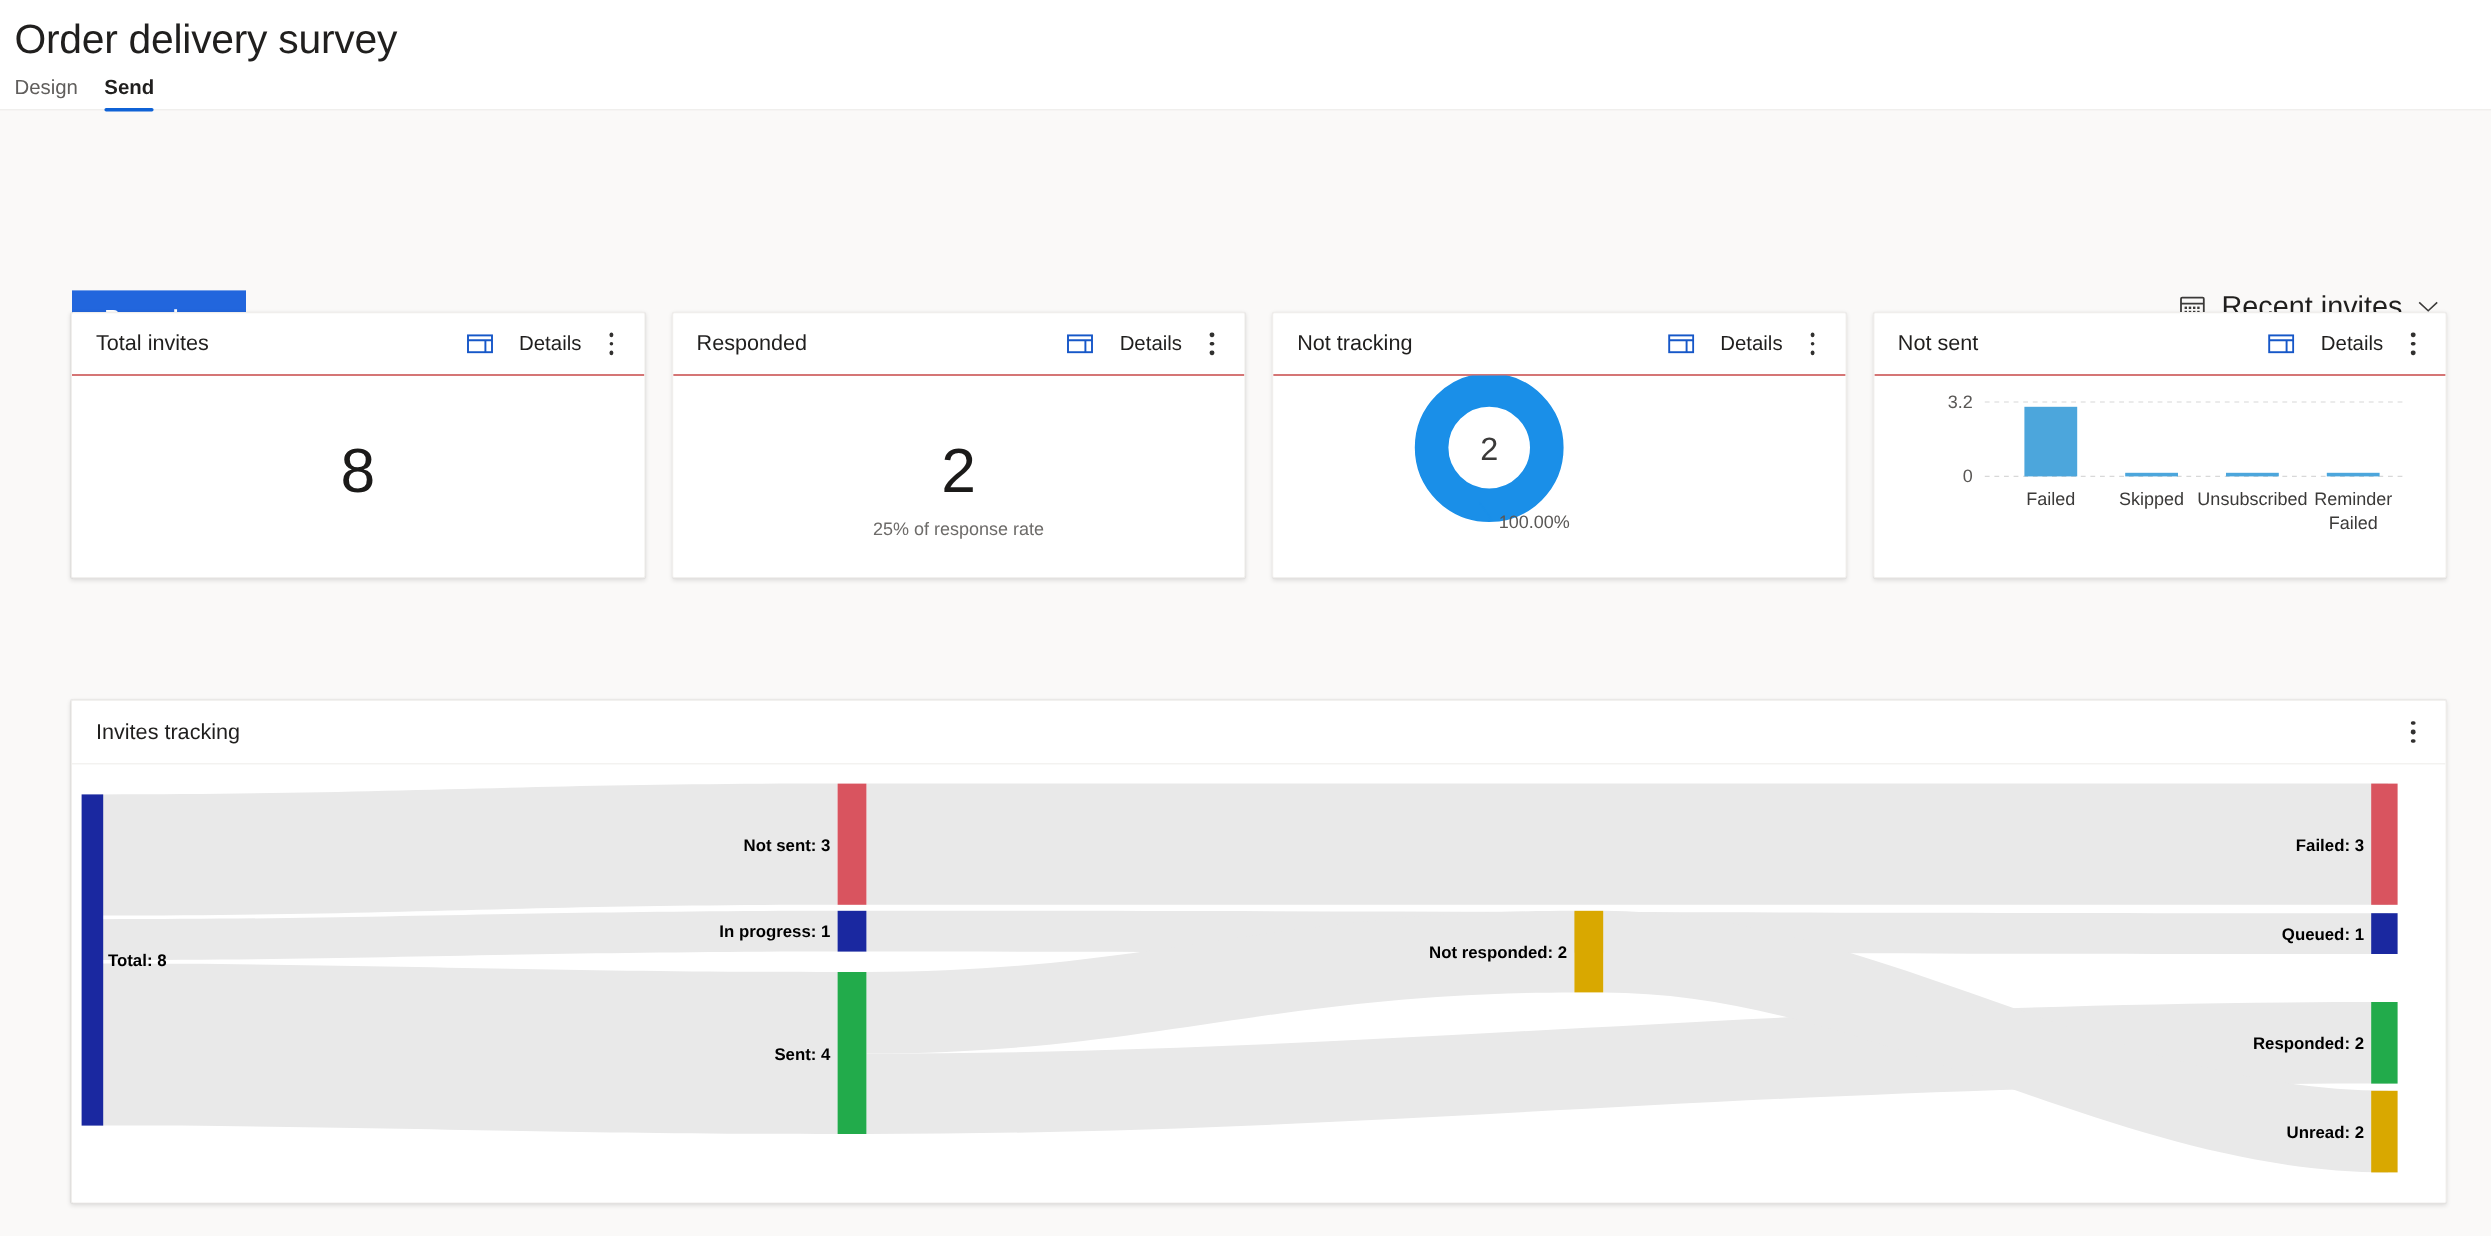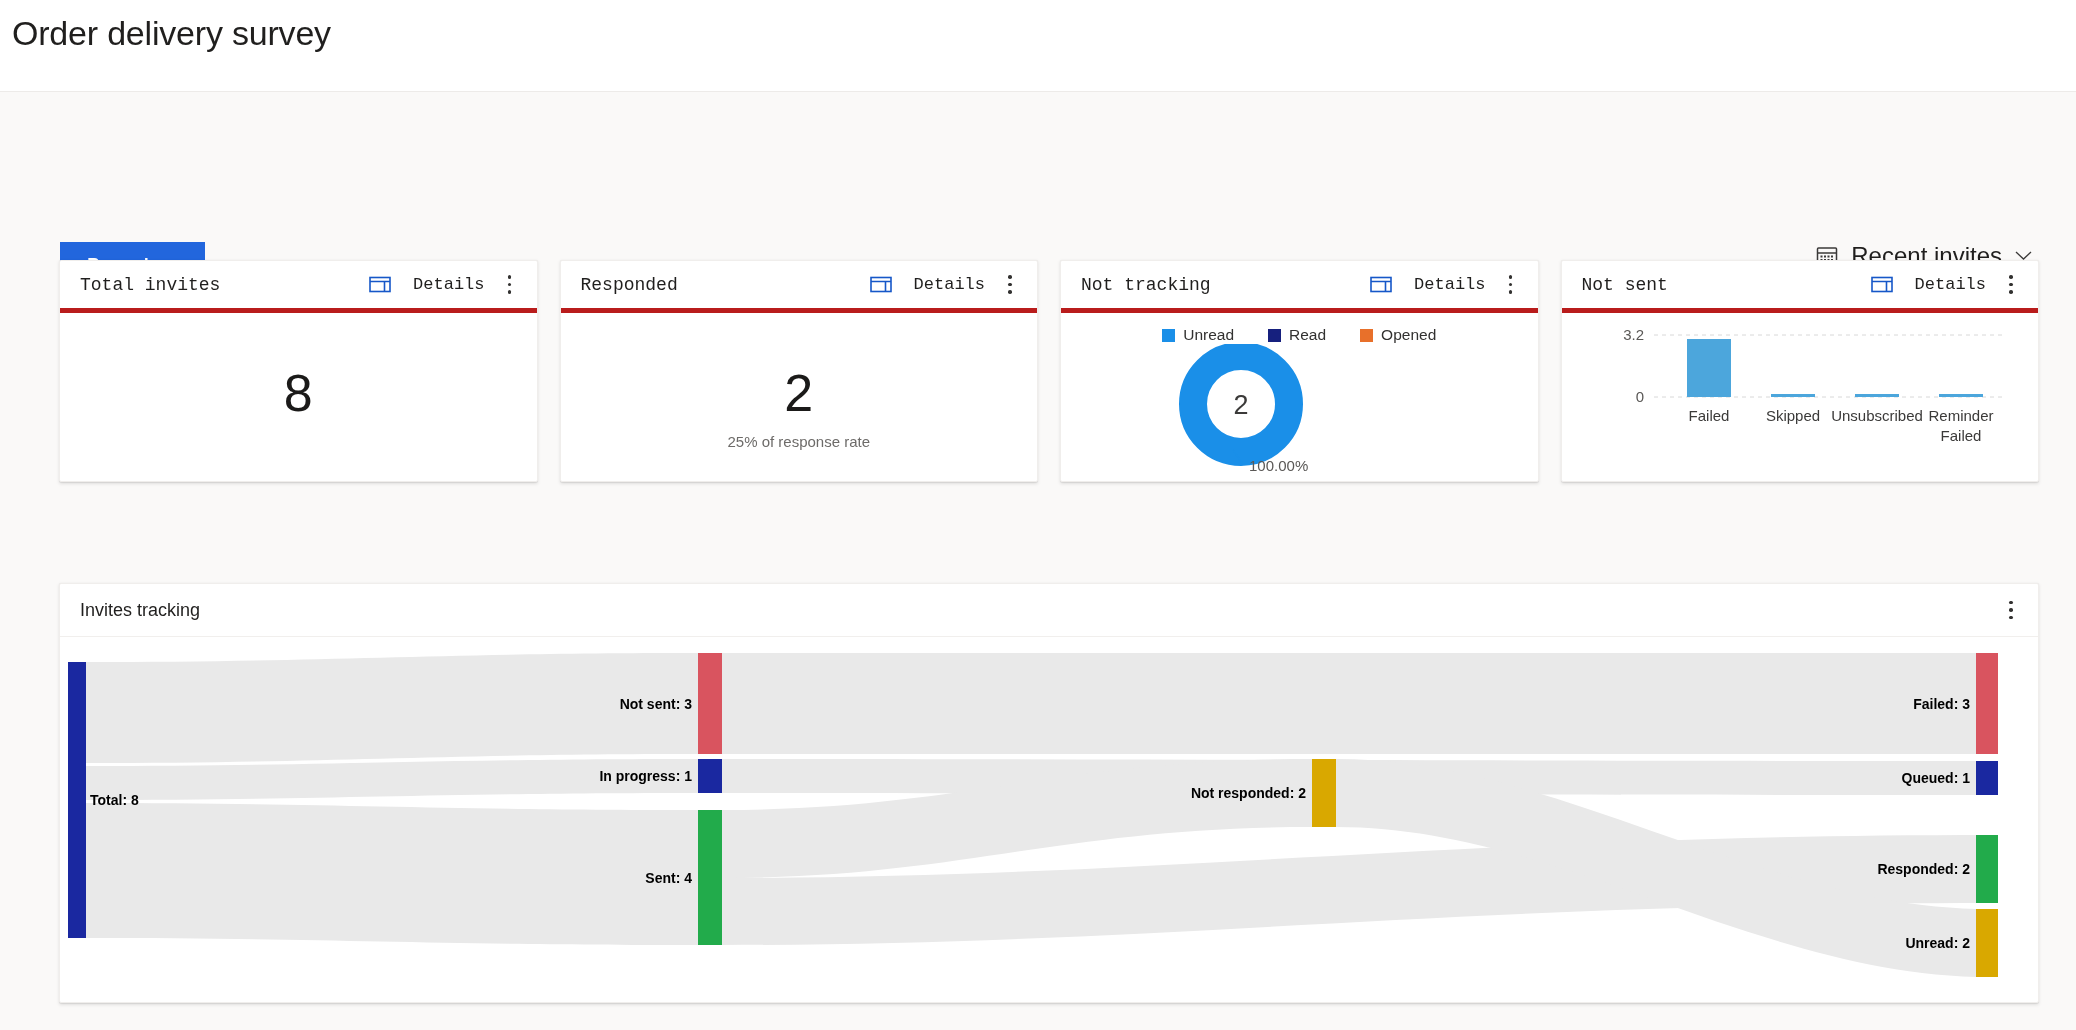--- a/index.html
+++ b/index.html
@@ -111,22 +111,21 @@
     display: flex;
     flex-direction: column;
     overflow: hidden;
   }
   .card-head {
     height: 52px;
     min-height: 52px;
     display: flex;
     align-items: center;
     padding: 0 14px 0 20px;
-    border-bottom: 5px solid #b91c1c;
-    font-family: Liberation Mono, monospace;
+    border-bottom: 1px solid #b91c1c;
   }
   .card-title { font-size: 18px; color: #201f1e; flex: 1; }
   .details-btn {
     display: flex;
     align-items: center;
     gap: 22px;
     cursor: pointer;
     margin-right: 12px;
   }
   .details-txt { font-size: 17px; color: #201f1e; }
@@ -224,20 +223,24 @@
     font-family: "Liberation Sans", sans-serif;
     font-size: 15px;
     fill: #5a5856;
   }
 </style>
 </head>
 <body>
 
 <div class="topbar">
   <div class="page-title">Order delivery survey</div>
+  <div class="tabs">
+    <div class="tab">Design</div>
+    <div class="tab active">Send</div>
+  </div>
 </div>
 
 <div class="cmdbar">
   <div class="resend-btn">
     <span>Resend</span>
     <span class="chev">
       <svg width="15" height="9" viewBox="0 0 15 9">
           <path d="M1 1l6.5 6.2L14 1" stroke="#ffffff" stroke-width="1.4" fill="none"></path>
         </svg>
     </span>
@@ -336,34 +339,20 @@
         </span>
         <span class="details-txt">Details</span>
       </div>
       <div class="kebab">
           <i></i>
           <i></i>
           <i></i>
         </div>
     </div>
     <div class="card-body">
-      <div class="legend">
-        <div class="legend-item">
-          <span class="legend-sw" style="background:#1a8fe8"></span>
-          <span class="legend-lb">Unread</span>
-        </div>
-        <div class="legend-item">
-          <span class="legend-sw" style="background:#16207e"></span>
-          <span class="legend-lb">Read</span>
-        </div>
-        <div class="legend-item">
-          <span class="legend-sw" style="background:#e8702a"></span>
-          <span class="legend-lb">Opened</span>
-        </div>
-      </div>
       <div class="donut-area">
         <svg width="360" height="146" viewBox="0 0 360 146">
           <circle cx="180" cy="60" r="48" fill="none" stroke="#1a8fe8" stroke-width="28"></circle>
           <text class="donut-num" x="180" y="70" text-anchor="middle">2</text>
           <path d="M172 106 L182 120" stroke="#1a8fe8" stroke-width="1.2" fill="none"></path>
           <text class="donut-pct" x="188" y="127">100.00%</text>
         </svg>
       </div>
     </div>
   </div>

